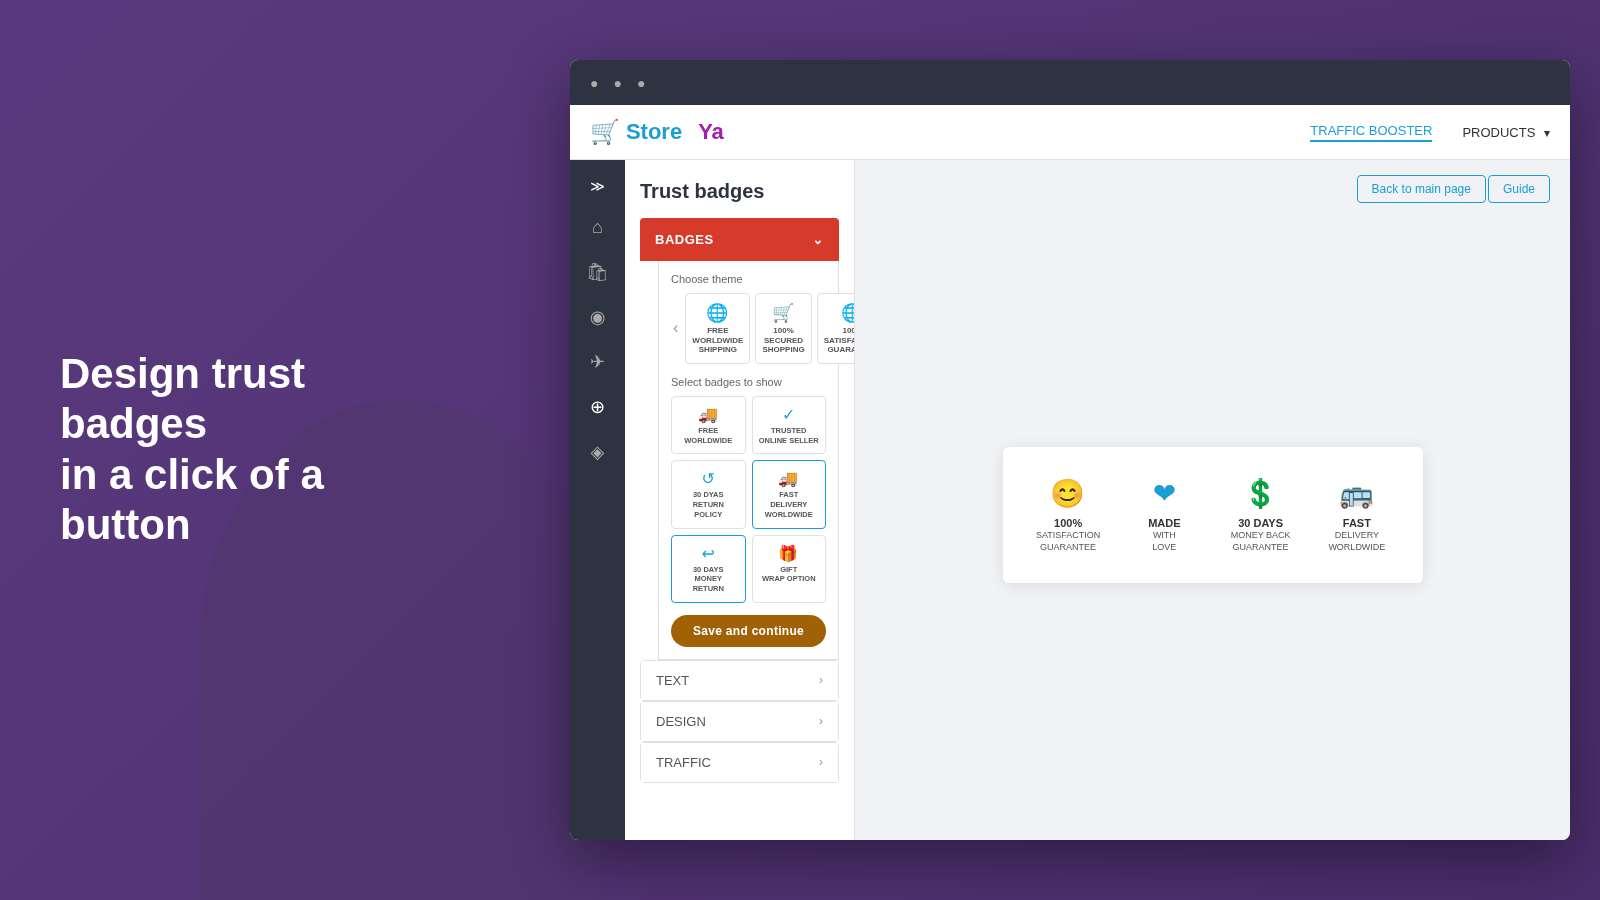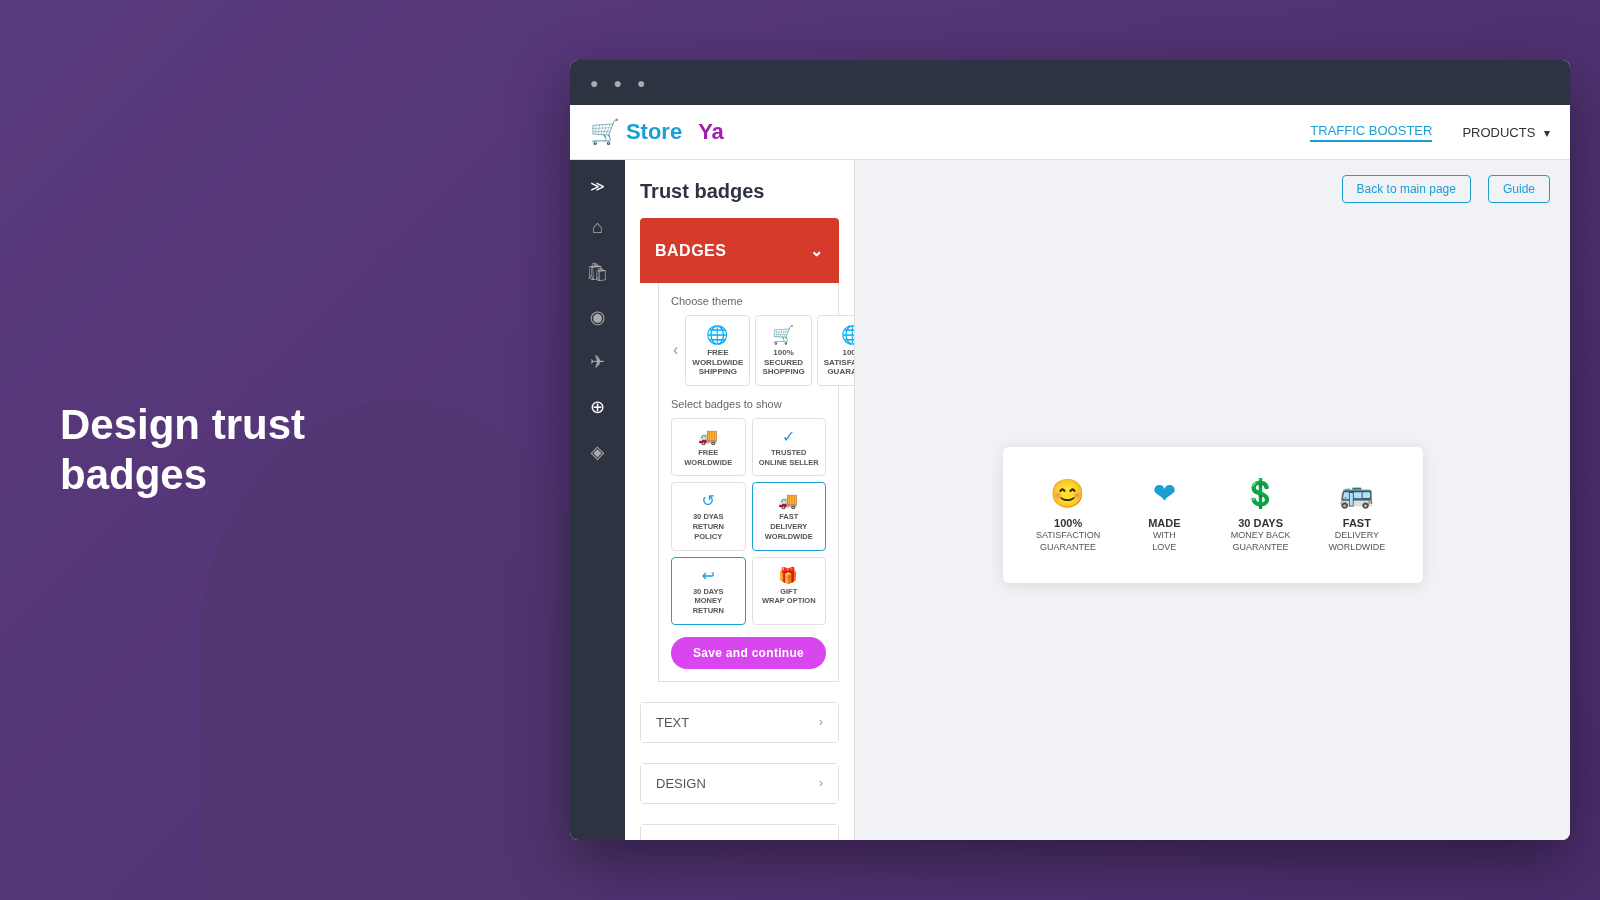--- a/index.html
+++ b/index.html
@@ -200,28 +200,28 @@
       font-size: 20px;
       font-weight: 600;
       color: #2d3340;
       margin-bottom: 15px;
     }
 
     
     .accordion-header {
       background: #d63a2a;
       color: white;
-      padding: 23px 15px;
+      padding: 14px 15px;
       border-radius: 4px 4px 0 0;
       display: flex;
       align-items: center;
       justify-content: space-between;
       cursor: pointer;
       font-weight: 600;
-      font-size: 16px;
+      font-size: 13px;
       letter-spacing: 0.5px;
     }
 
     .accordion-body {
       background: white;
       border: 1px solid #e0e0e0;
       border-top: none;
       padding: 12px;
       margin-left: 18px;
     }
@@ -304,34 +304,34 @@
 
     .badge-item-label {
       font-size: 7.5px;
       color: #555;
       font-weight: 600;
       line-height: 1.3;
     }
 
     .save-btn {
       width: 100%;
-      background: #d946ef;
+      background: #a16207;
       color: white;
       border: none;
       border-radius: 20px;
       padding: 9px 15px;
       font-size: 12px;
       font-weight: 600;
       cursor: pointer;
       letter-spacing: 0.3px;
     }
 
     
     .accordion-item {
-      margin-top: 20px;
+      margin-top: 0;
       border: 1px solid #e0e0e0;
       border-radius: 4px;
     }
 
     .accordion-item-header {
       display: flex;
       align-items: center;
       justify-content: space-between;
       padding: 12px 15px;
       cursor: pointer;
@@ -355,21 +355,21 @@
       justify-content: center;
       padding: 20px;
       position: relative;
     }
 
     .top-actions {
       position: absolute;
       top: 15px;
       right: 20px;
       display: flex;
-      gap: 17px;
+      gap: 2px;
       margin-left: 24px;
     }
 
     .btn-outline {
       border: 1px solid #1a9ed4;
       background: transparent;
       color: #1a9ed4;
       padding: 6px 14px;
       border-radius: 4px;
       font-size: 12px;
@@ -437,20 +437,21 @@
   </style>
 </head>
 <body>
 
 <div class="bg-overlay"></div>
 <div class="bg-shape"></div>
 
 <div class="left-text">
   <h1>
     <span>Design trust badges</span><br>
+    <span>in a click of a button</span>
   </h1>
 </div>
 
 <div class="app-window">
 
   <div class="header-bar">
     <div class="header-icons">
       <span class="header-icon">●</span>
       <span class="header-icon">●</span>
       <span class="header-icon">●</span>

